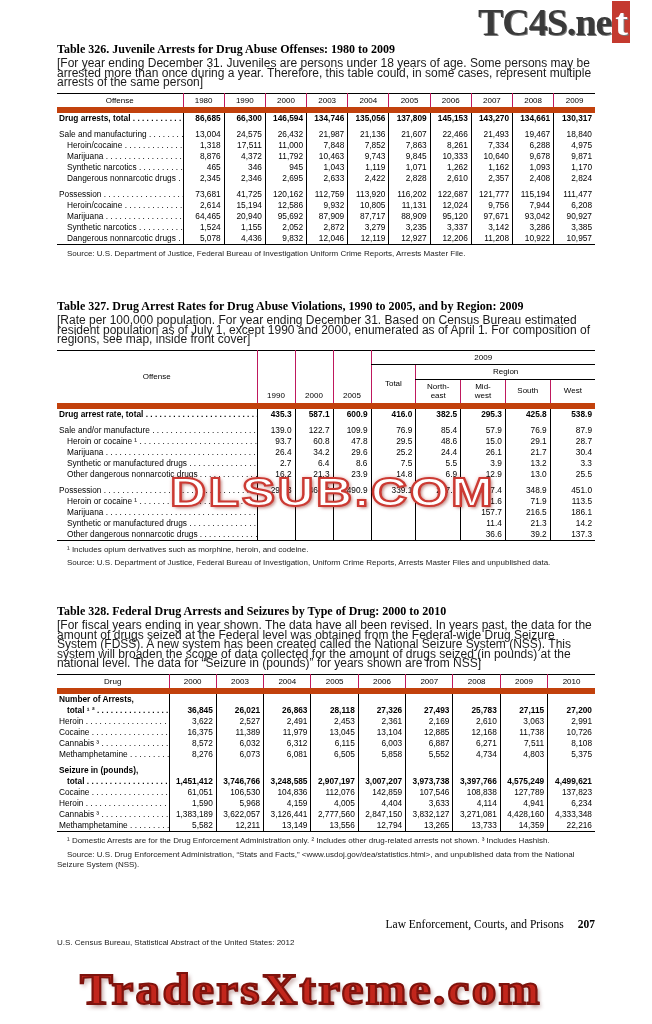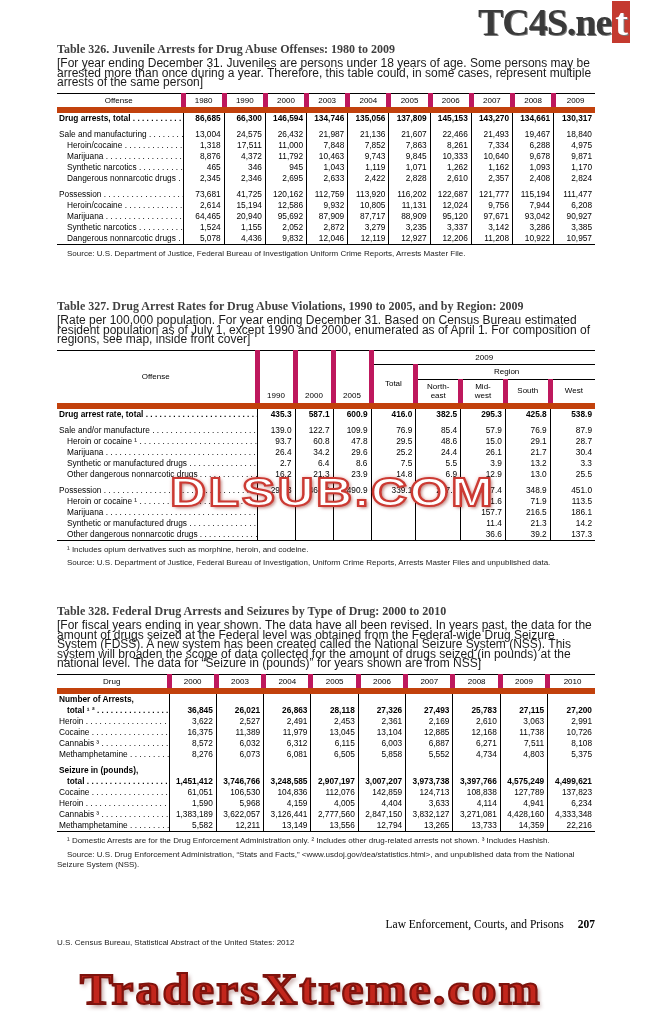--- a/index.html
+++ b/index.html
@@ -7,39 +7,39 @@
   .page {
     position: relative;
     width: 652px; height: 1024px;
     margin: 0 auto;
     background: #ffffff;
     padding: 0 57px;
     overflow: hidden;
     color: #111;
     font-family: "Liberation Sans", sans-serif;
   }
-  .t-title { font-family: "Liberation Serif", serif; font-weight: bold; font-size: 12px; line-height: 14px; color: #404040; }
+  .t-title { font-family: "Liberation Serif", serif; font-weight: bold; font-size: 12px; line-height: 14px; color: #000000; }
   .t-note  { font-size: 12px; line-height: 9.5px; color: #1a1a1a; margin-top: 3px; }
   .t-source{ font-size: 8px; line-height: 10px; margin-top: 4px; text-indent: 10px; color: #1a1a1a; }
   .t-foot  { font-size: 8px; line-height: 9.5px; margin-top: 4px; text-indent: 10px; color: #1a1a1a; }
 
   .sec326 { margin-top: 42px; }
   .sec327 { margin-top: 40px; }
   .sec328 { margin-top: 36px; }
 
   table.stat {
     width: 100%; margin-top: 5px;
     border-collapse: collapse; table-layout: fixed;
     border-top: 1.2px solid #000; border-bottom: 1.2px solid #000;
     font-size: 8.3px; color: #000;
   }
   table.stat tr { line-height: 11px; }
   table.stat th {
     font-weight: normal; text-align: center; vertical-align: middle;
-    padding: 2px 1px; border-left: 5px solid #be185d;
+    padding: 2px 1px; border-left: 1px solid #be185d;
     font-size: 8px; line-height: 9.5px; white-space: pre-line;
   }
   table.stat td { border-left: 1px solid #000; padding: 0 3px 0 2px; overflow: hidden; }
   table.stat .c0 { border-left: none; }
   table.stat tbody tr:first-child td { border-top: 6px solid #c2410c; }
   table.stat td.val { text-align: right; white-space: nowrap; padding-right: 3px; }
   table.stat td.lbl { white-space: nowrap; }
   table.stat td.lead::after { content: " . . . . . . . . . . . . . . . . . . . . . . . . . . . . . . . . . . . . . . . . . . . . . . . . . . . . . . . ."; }
   table.stat td.ind1 { padding-left: 10px; }
   table.stat tr.b td { font-weight: bold; }
@@ -589,21 +589,21 @@
             <td class="val">4,575,249</td>
             <td class="val">4,499,621</td>
           </tr>
           <tr>
             <td class="c0 lbl ind0 lead">Cocaine</td>
             <td class="val">61,051</td>
             <td class="val">106,530</td>
             <td class="val">104,836</td>
             <td class="val">112,076</td>
             <td class="val">142,859</td>
-            <td class="val">124,713</td>
+            <td class="val">107,546</td>
             <td class="val">108,838</td>
             <td class="val">127,789</td>
             <td class="val">137,823</td>
           </tr>
           <tr>
             <td class="c0 lbl ind0 lead">Heroin</td>
             <td class="val">1,590</td>
             <td class="val">5,968</td>
             <td class="val">4,159</td>
             <td class="val">4,005</td>

